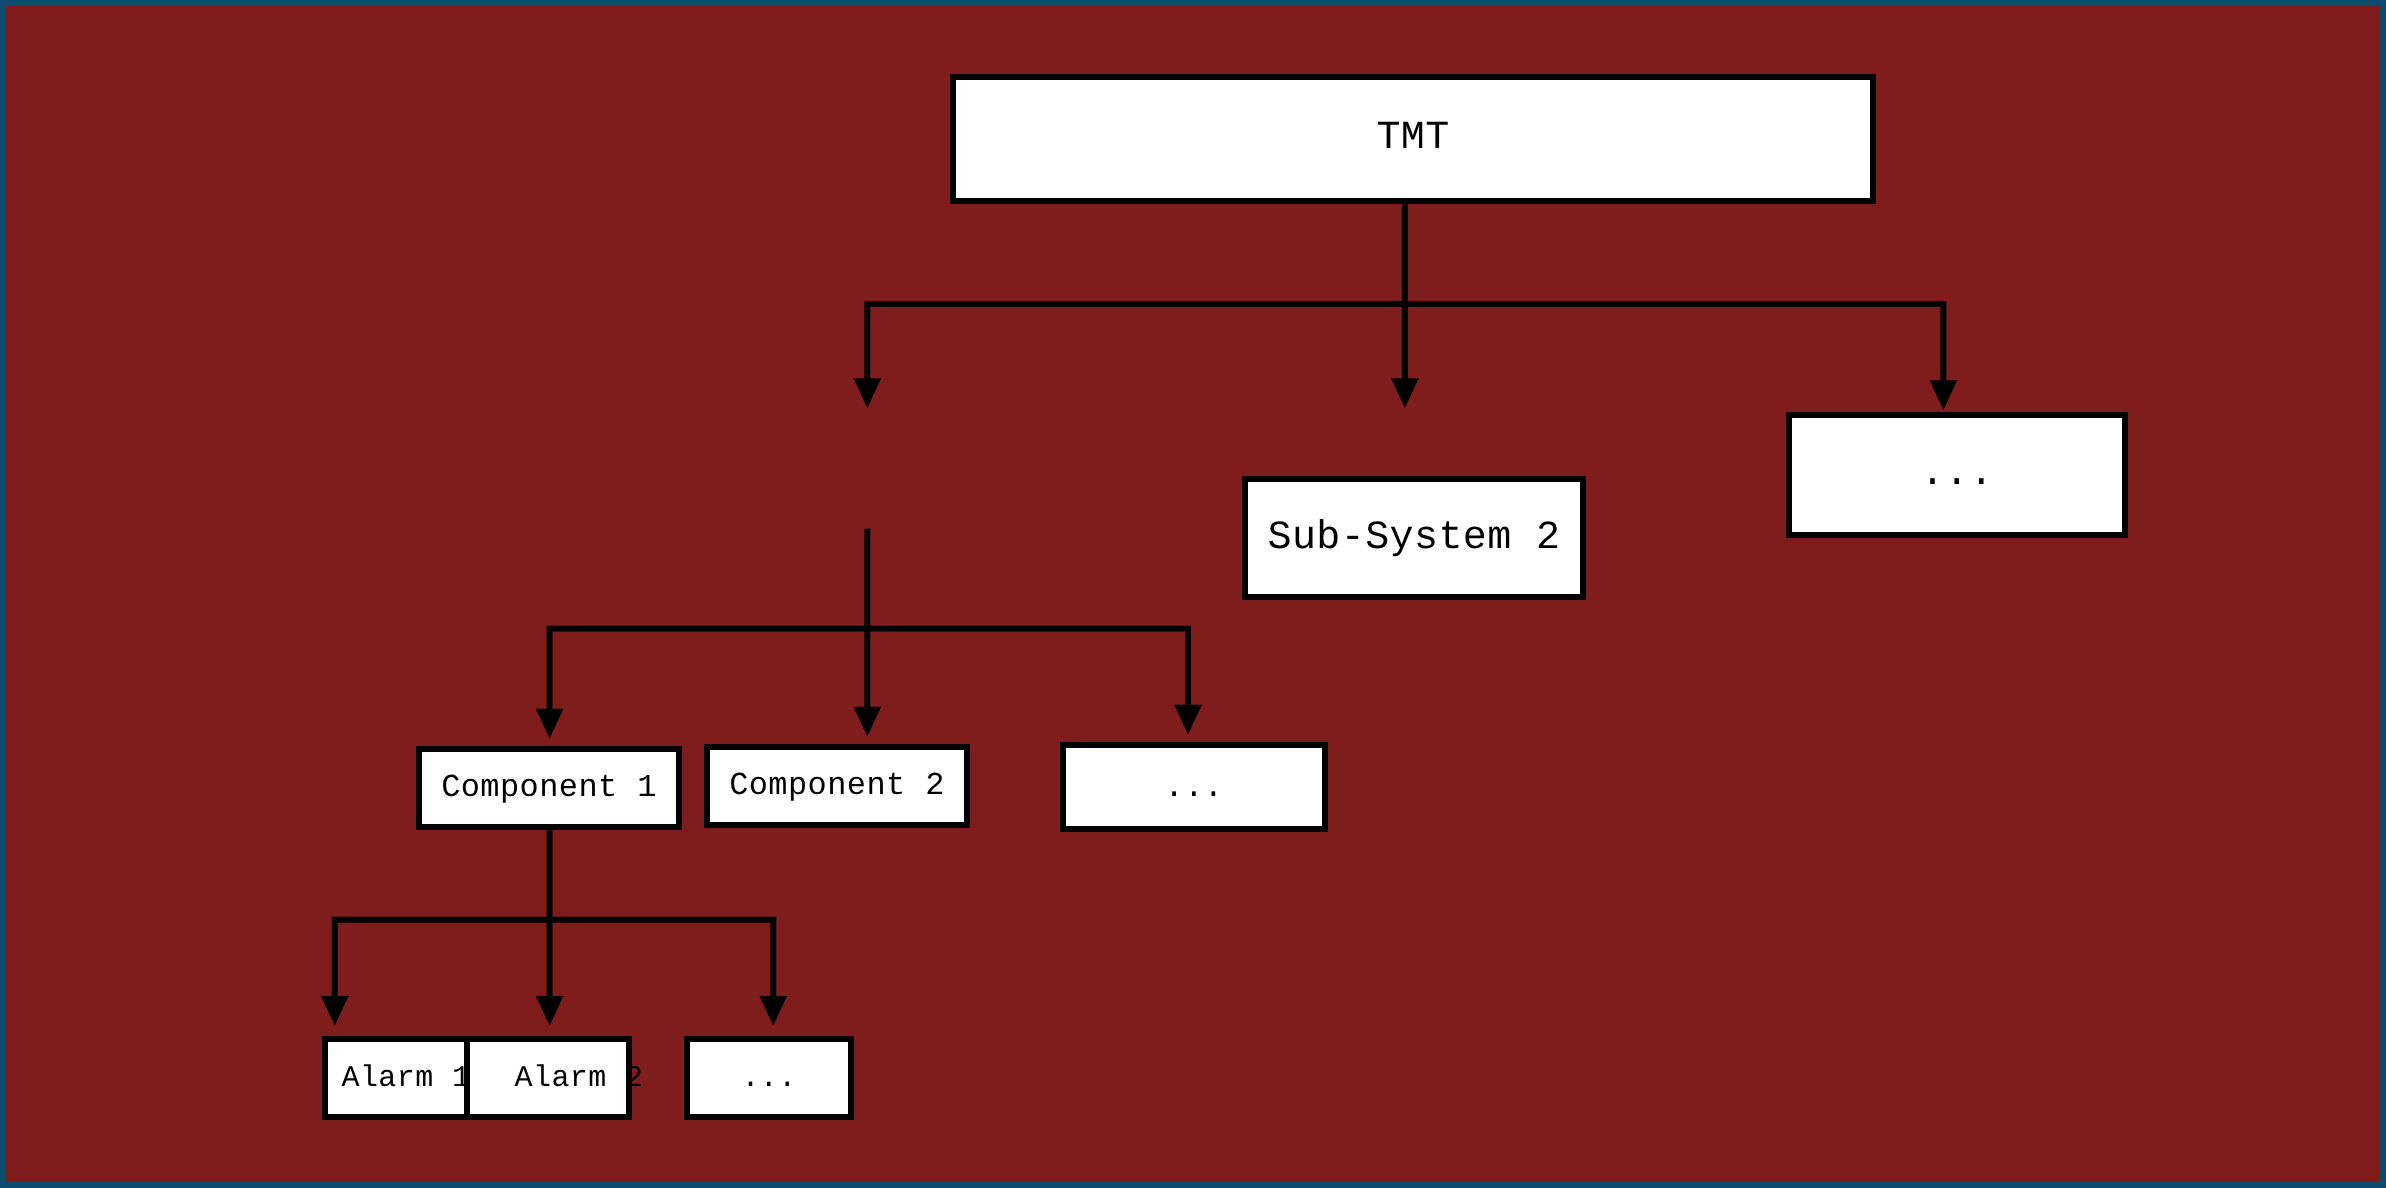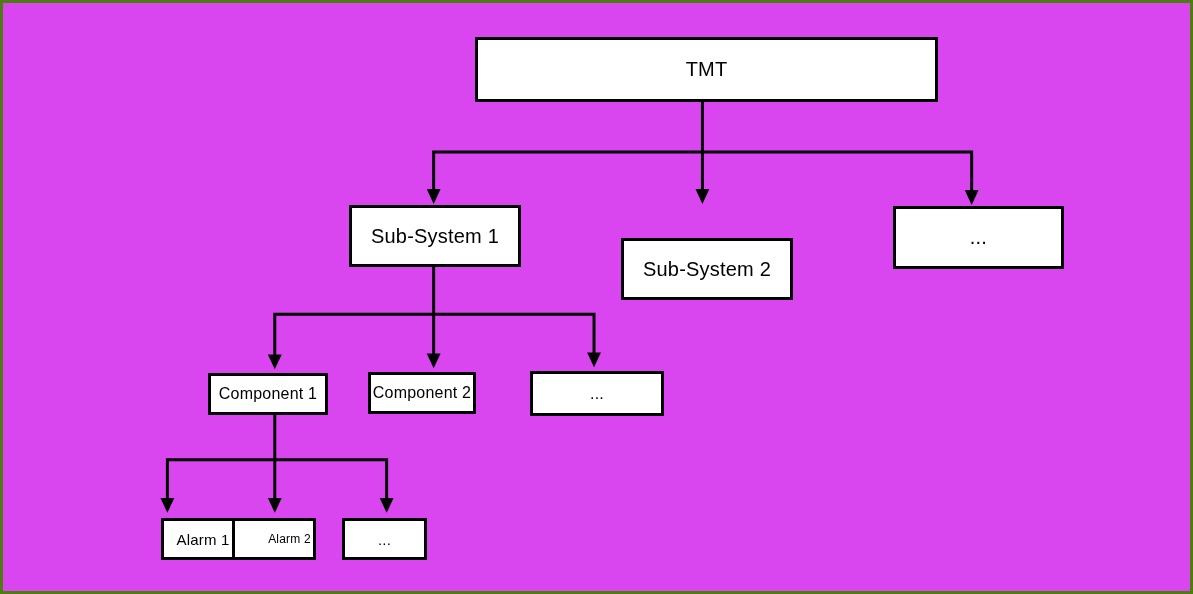--- a/index.html
+++ b/index.html
@@ -4,25 +4,25 @@
 <style>
   html, body {
     margin: 0;
     padding: 0;
     background: #ffffff;
   }
   .canvas {
     position: relative;
     width: 1193px;
     height: 594px;
-    background: #d946ef;
-    border: 3px solid #4d7c0f;
+    background: #7f1d1d;
+    border: 3px solid #0c4a6e;
     box-sizing: border-box;
     overflow: hidden;
-    font-family: Liberation Sans, sans-serif;
+    font-family: Liberation Mono, monospace;
   }
   .connectors {
     position: absolute;
     left: 0;
     top: 0;
     width: 100%;
     height: 100%;
   }
   .node {
     position: absolute;
@@ -36,26 +36,26 @@
     white-space: nowrap;
     letter-spacing: 0.2px;
   }
   
   .n-tmt  { left: 472px; top: 34px;  width: 463px; height: 65px; font-size: 20px; }
   
   .n-ss1  { left: 346px; top: 202px; width: 172px; height: 62px; font-size: 20px; }
   .n-ss2  { left: 618px; top: 202px; width: 172px; height: 62px; font-size: 20px; margin-top: 33px; }
   .n-ssm  { left: 890px; top: 203px; width: 171px; height: 63px; font-size: 20px; }
   
-  .n-c1   { left: 205px; top: 370px; width: 120px; height: 42px; font-size: 16px; text-align: right; }
-  .n-c2   { left: 365px; top: 369px; width: 108px; height: 42px; font-size: 16px; }
+  .n-c1   { left: 205px; top: 370px; width: 133px; height: 42px; font-size: 16px; text-align: right; }
+  .n-c2   { left: 349px; top: 369px; width: 133px; height: 42px; font-size: 16px; }
   .n-cm   { left: 527px; top: 368px; width: 134px; height: 45px; font-size: 16px; }
   
   .n-a1   { left: 118px; top: 515px; width: 84px;  height: 42px; font-size: 15px; margin-left: 40px; }
-  .n-a2   { left: 229px; top: 515px; width: 84px;  height: 42px; font-size: 12px; padding-left: 31px; }
+  .n-a2   { left: 229px; top: 515px; width: 84px;  height: 42px; font-size: 15px; padding-left: 31px; }
   .n-am   { left: 339px; top: 515px; width: 85px;  height: 42px; font-size: 15px; }
 </style>
 </head>
 <body>
 
 <div class="canvas">
 
   <svg class="connectors" viewBox="0 0 1193 594" xmlns="http://www.w3.org/2000/svg" aria-hidden="true">
 
     <g stroke="#000000" stroke-width="3" fill="none">
@@ -84,21 +84,20 @@
     </g>
     <g fill="#000000" stroke="none">
       <polygon points="156,500 170,500 163,515"></polygon>
       <polygon points="264.5,500 278.5,500 271.5,515"></polygon>
       <polygon points="377.5,500 391.5,500 384.5,515"></polygon>
     </g>
   </svg>
 
   <div class="node n-tmt">TMT</div>
 
-  <div class="node n-ss1">Sub-System 1</div>
   <div class="node n-ss2">Sub-System 2</div>
   <div class="node n-ssm">...</div>
 
   <div class="node n-c1">Component 1</div>
   <div class="node n-c2">Component 2</div>
   <div class="node n-cm">...</div>
 
   <div class="node n-a1">Alarm 1</div>
   <div class="node n-a2">Alarm 2</div>
   <div class="node n-am">...</div>

